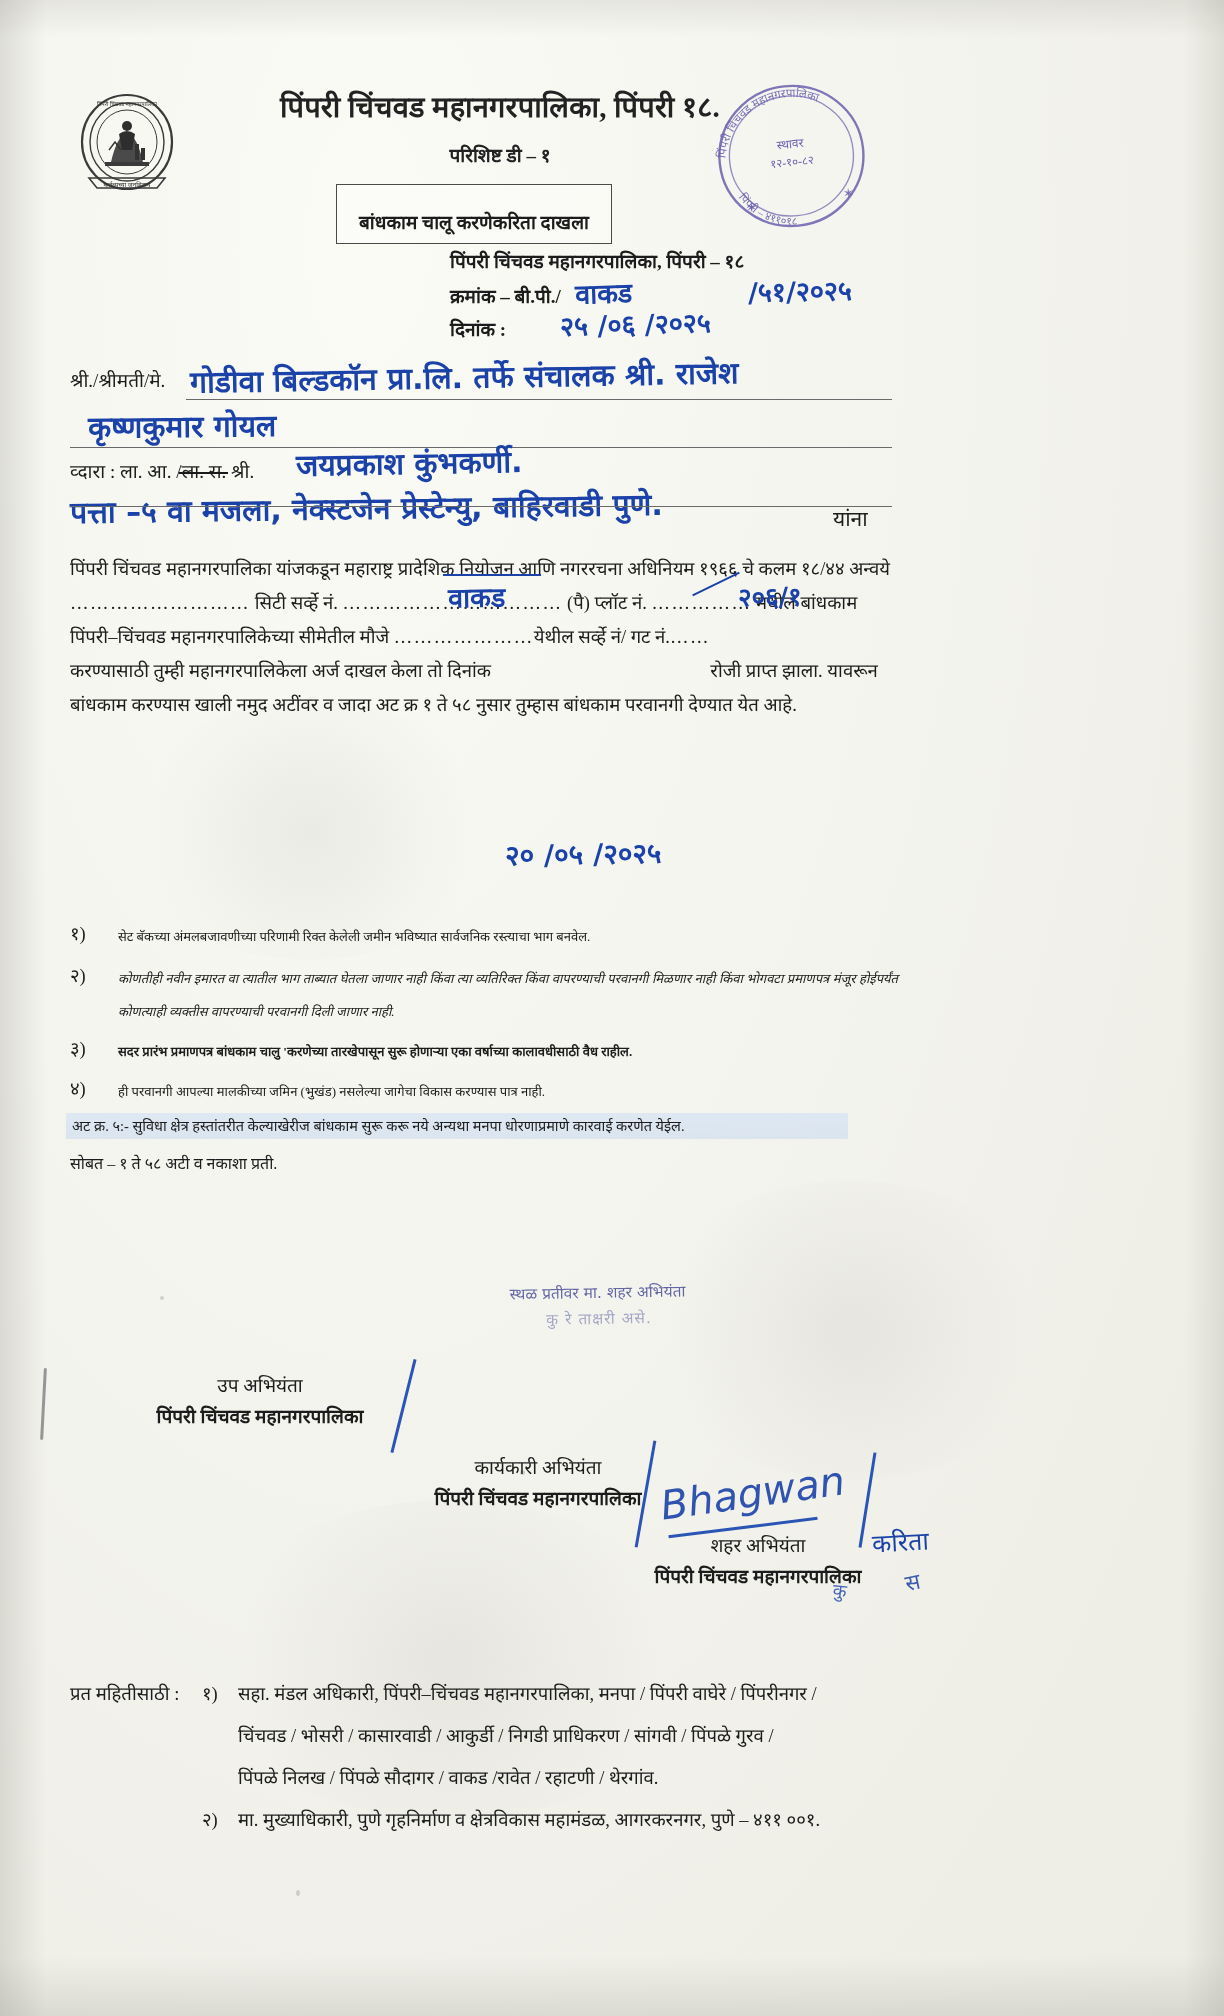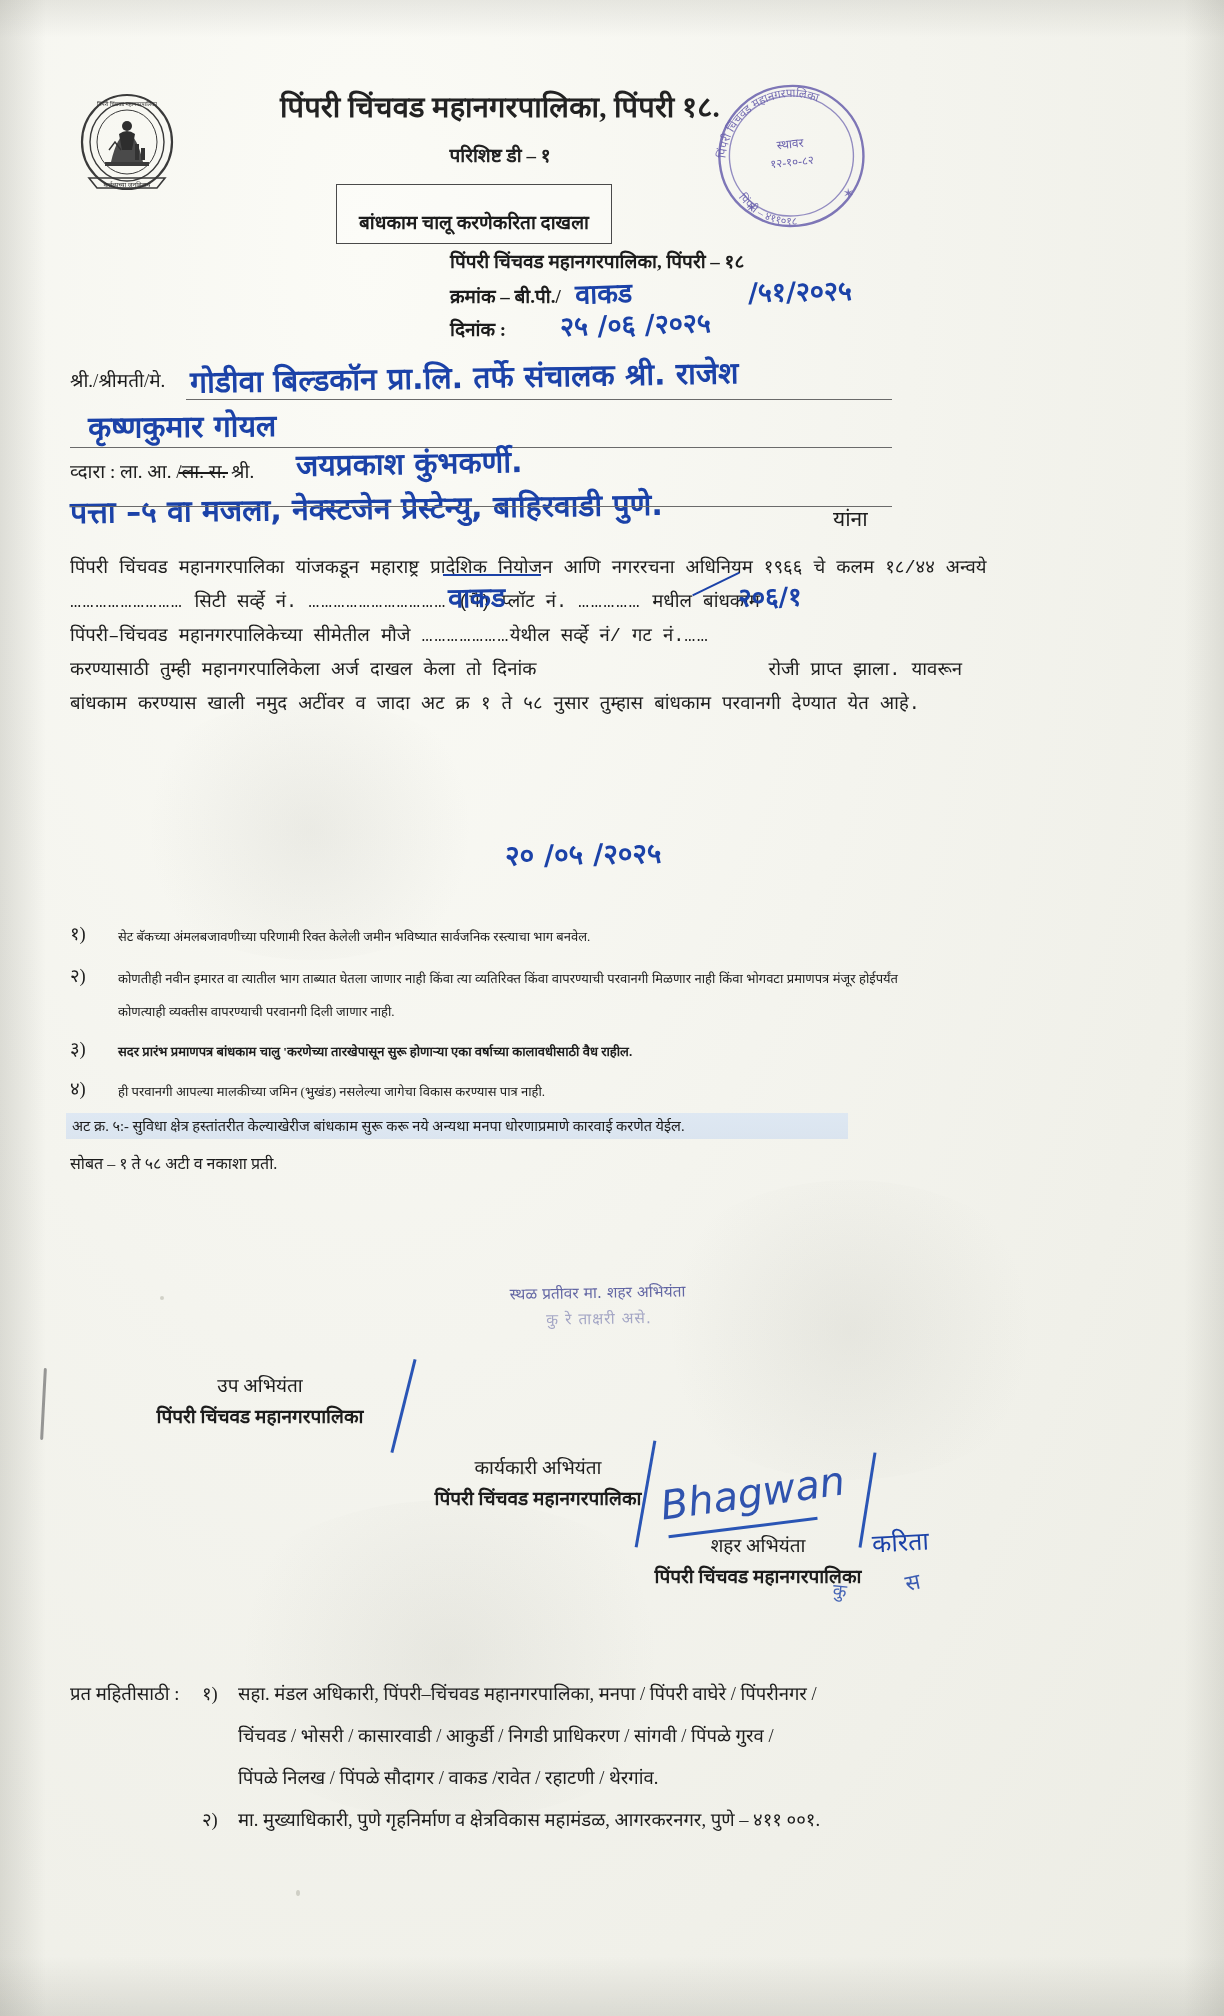--- a/index.html
+++ b/index.html
@@ -90,21 +90,21 @@
   .strike{position:relative;}
   .strike:after{content:"";position:absolute;left:-2px;right:-2px;top:54%;height:1.3px;background:#1a1a1a;}
   .hw-dwara{position:absolute;left:296px;top:442px;font-size:30px;transform:rotate(-1deg);}
   .rule3{position:absolute;left:70px;top:506px;width:822px;height:1px;background:#6a6a6a;}
 
   .hw-addr{position:absolute;left:70px;top:487px;font-size:30px;transform:rotate(-.8deg);}
   .lbl-yana{position:absolute;left:833px;top:504px;font-size:21px;}
 
   
   .body-p{position:absolute;left:70px;top:552px;width:826px;font-size:18.5px;line-height:34px;text-align:justify;}
-  .ln{display:block;white-space:nowrap;font-family:Liberation Mono, monospace;}
+  .ln{display:block;white-space:nowrap;}
   .dots{letter-spacing:1.5px;}
   .hw-mouje{position:absolute;left:448px;top:578px;font-size:27px;transform:rotate(-1deg);}
   .hw-mouje-ul{position:absolute;left:443px;top:574px;width:98px;height:2px;background:#1b42a8;}
   .hw-sno{position:absolute;left:738px;top:578px;font-size:26px;transform:rotate(-1deg);}
   .slash-strike{position:absolute;left:690px;top:583px;width:52px;height:2px;background:#1b42a8;transform:rotate(-26deg);}
 
   .hw-appdate{position:absolute;left:505px;top:834px;font-size:28px;transform:rotate(-1deg);}
   .cond-num{position:absolute;font-size:18.5px;}
   .cond-txt{position:absolute;left:118px;width:780px;font-size:13px;line-height:33px;text-align:justify;}
 
@@ -257,21 +257,21 @@
     <div class="hw-mouje-ul"></div>
     <div class="hw hw-mouje">वाकड</div>
     <div class="slash-strike"></div>
     <div class="hw hw-sno">२०६/१</div>
     <div class="hw hw-appdate">२० /०५ /२०२५</div>
 
     <div class="cond-num" style="top:920px;left:70px;">१)</div>
     <div class="cond-txt" style="top:920px;">सेट बॅकच्या अंमलबजावणीच्या परिणामी रिक्त केलेली जमीन भविष्यात सार्वजनिक रस्त्याचा भाग बनवेल.</div>
 
     <div class="cond-num" style="top:962px;left:70px;">२)</div>
-    <div class="cond-txt" style="top:962px;">कोणतीही नवीन इमारत वा त्यातील भाग ताब्यात घेतला जाणार नाही किंवा त्या व्यतिरिक्त किंवा वापरण्याची परवानगी मिळणार नाही किंवा भोगवटा प्रमाणपत्र मंजूर होईपर्यंत कोणत्याही व्यक्तीस वापरण्याची परवानगी दिली जाणार नाही.</div>
+    <div class="cond-txt" style="top:962px;font-style:italic;">कोणतीही नवीन इमारत वा त्यातील भाग ताब्यात घेतला जाणार नाही किंवा त्या व्यतिरिक्त किंवा वापरण्याची परवानगी मिळणार नाही किंवा भोगवटा प्रमाणपत्र मंजूर होईपर्यंत कोणत्याही व्यक्तीस वापरण्याची परवानगी दिली जाणार नाही.</div>
 
     <div class="cond-num" style="top:1035px;left:70px;">३)</div>
     <div class="cond-txt" style="top:1035px;font-weight:bold;">सदर प्रारंभ प्रमाणपत्र बांधकाम चालु 'करणेच्या तारखेपासून सुरू होणाऱ्या एका वर्षाच्या कालावधीसाठी वैध राहील.</div>
 
     <div class="cond-num" style="top:1075px;left:70px;">४)</div>
     <div class="cond-txt" style="top:1075px;">ही परवानगी आपल्या मालकीच्या जमिन (भुखंड) नसलेल्या जागेचा विकास करण्यास पात्र नाही.</div>
 
     <div class="cond5">अट क्र. ५:- सुविधा क्षेत्र हस्तांतरीत केल्याखेरीज बांधकाम सुरू करू नये अन्यथा मनपा धोरणाप्रमाणे कारवाई करणेत येईल.</div>
     <div class="sobat">सोबत – १ ते ५८ अटी व नकाशा प्रती.</div>
 

